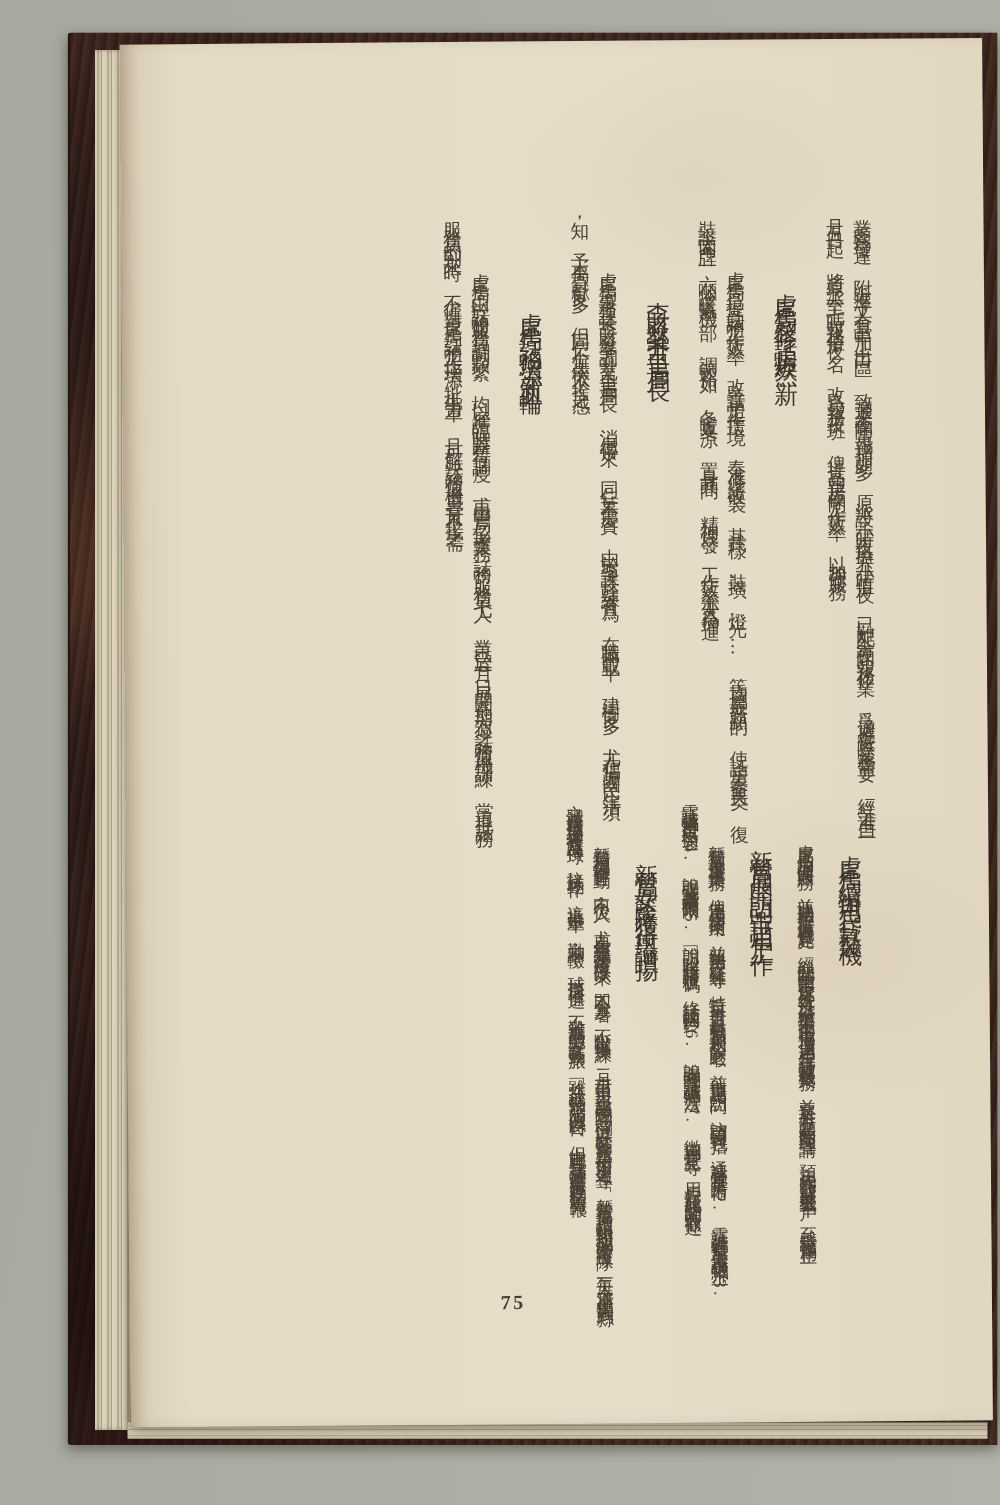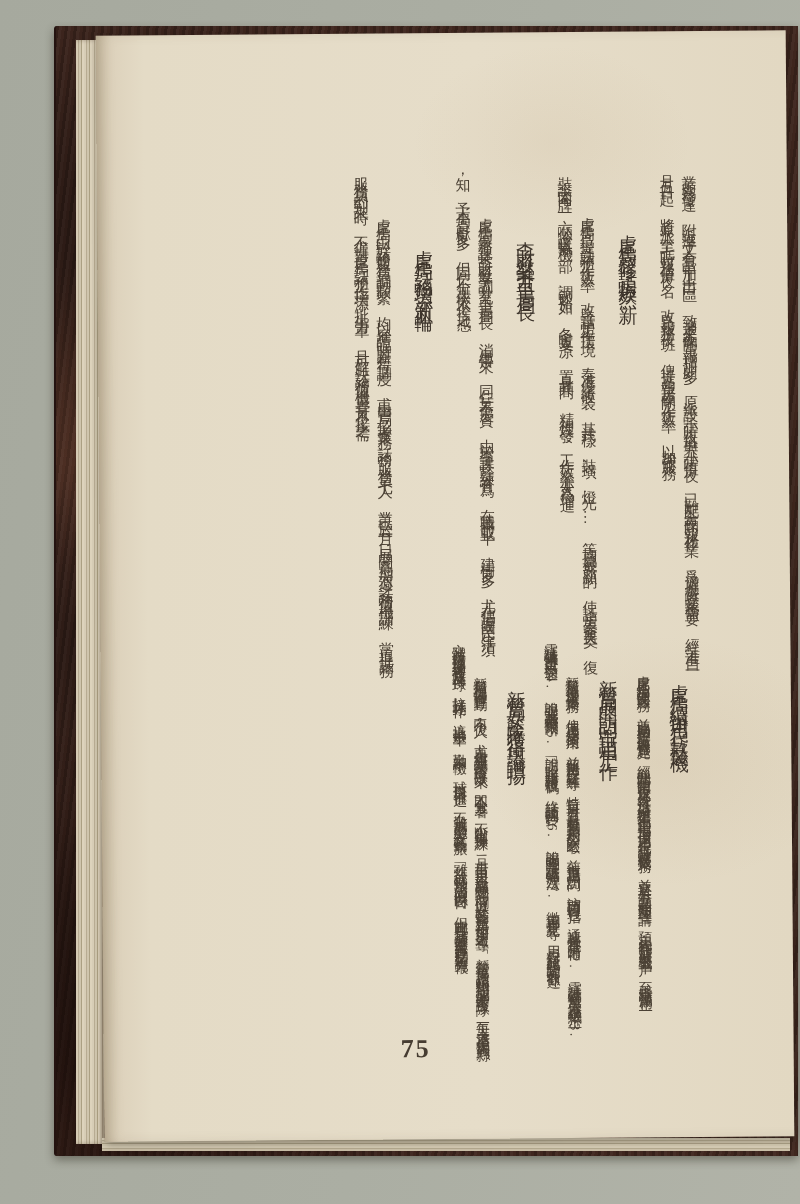--- a/index.html
+++ b/index.html
@@ -65,21 +65,21 @@
     font-size:15px;line-height:22px;letter-spacing:5.5px;
   }
   .sec-bottom .article p{
     font-size:14px;line-height:21px;letter-spacing:2.6px;
   }
   .indent-top{text-indent:41px;}
   .indent-bot{text-indent:33px;}
   
   .page-number{
     position:absolute;left:297px;top:1001px;
-    font-size:26px;font-weight:bold;letter-spacing:2px;color:#463c31;
+    font-size:16px;font-weight:bold;letter-spacing:2px;color:#463c31;
   }
 </style>
 </head>
 <body>
 
 <div class="book-cover"></div>
 <div class="page-edges-left"></div>
 <div class="page-edges-bottom"></div>
 
 <div class="page">

